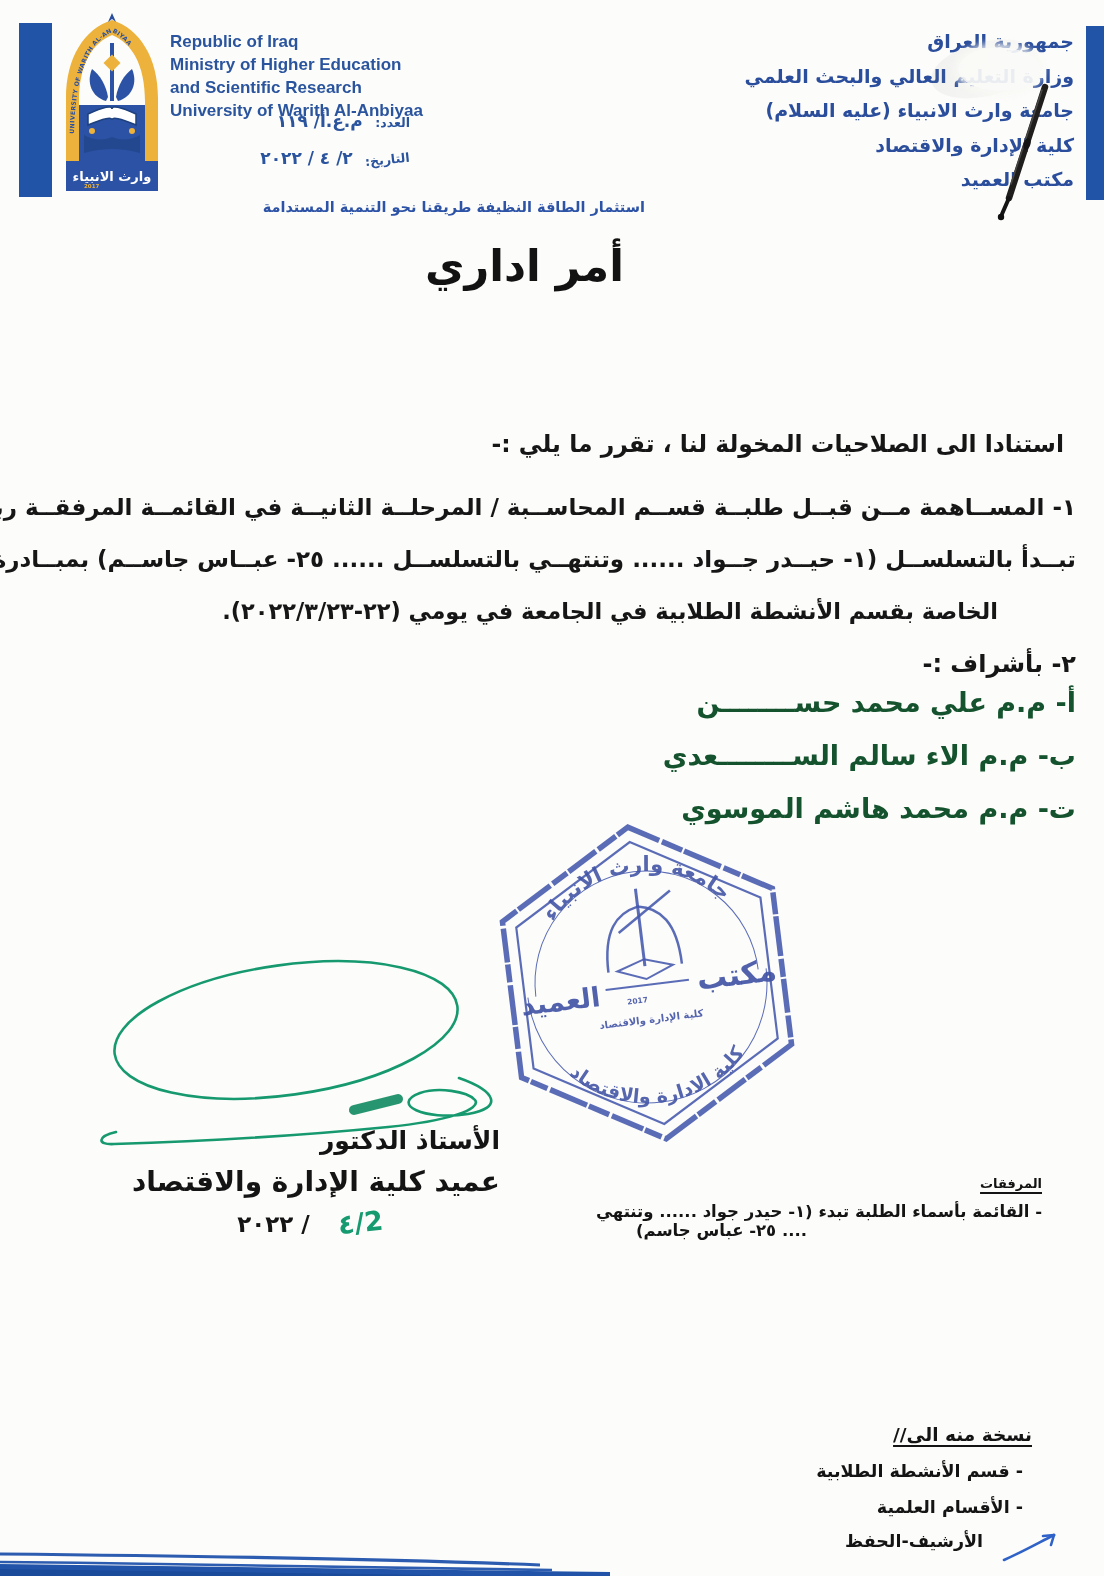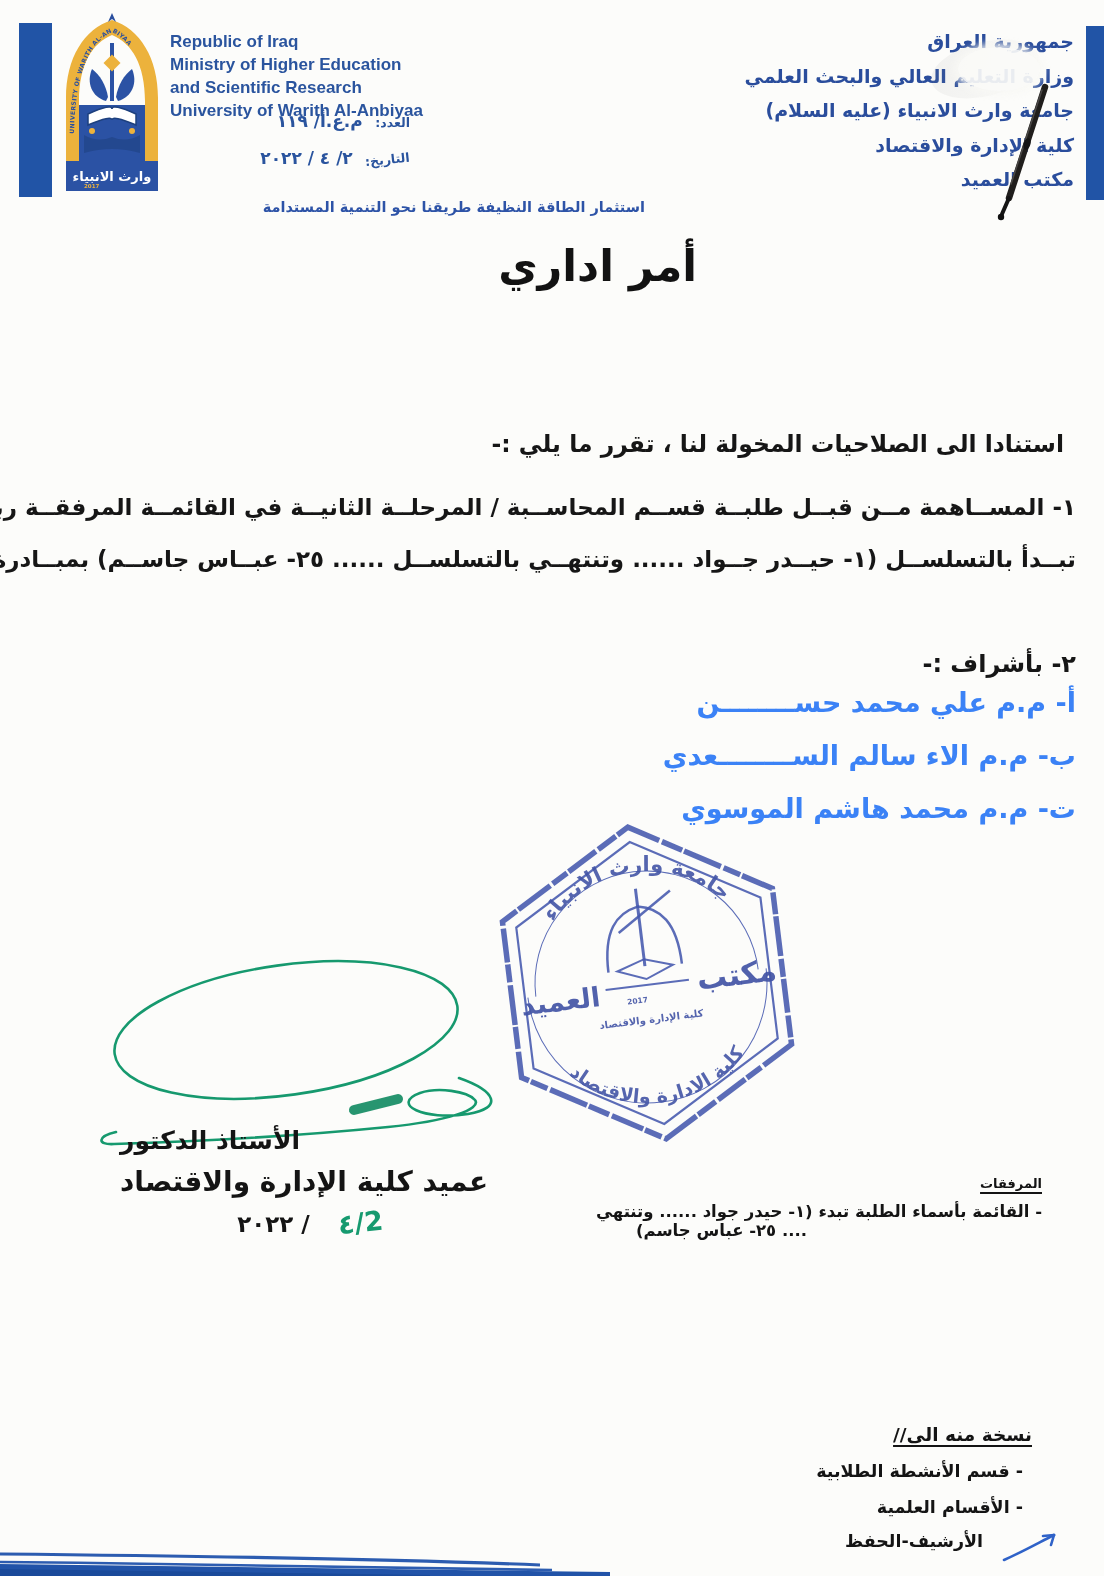--- a/index.html
+++ b/index.html
@@ -36,41 +36,41 @@
   .smudge-grey { left:930px; top:42px; width:110px; height:54px;
                  background:linear-gradient(115deg, rgba(140,140,140,0.10), rgba(160,160,160,0.02));
                  border-radius:50%; transform:rotate(-14deg); }
   .smudge-white { left:958px; top:47px; width:82px; height:44px;
                   background:rgba(250,250,247,0.92); border-radius:50%;
                   box-shadow:0 0 7px 4px rgba(248,248,245,0.85); }
 
   .tagline { left:335px; top:199px; width:310px; text-align:center; direction:rtl;
              color:#2d53a7; font-weight:bold; font-size:14.5px; white-space:nowrap; }
 
-  .doc-title   { left:352px; top:241px; width:345px; text-align:right;
+  .doc-title   { left:352px; top:241px; width:345px; text-align:center;
                  font-size:43px; font-weight:bold; color:#121212; white-space:nowrap; direction:rtl;}
   .doc-subject { left:352px; top:305px; width:350px; text-align:center;
                  font-size:40px; font-weight:bold; color:#121212; white-space:nowrap; direction:rtl;}
 
   .intro { right:40px; top:430px; direction:rtl; text-align:right;
            font-size:23.5px; font-weight:bold; white-space:nowrap; color:#161616;}
 
   .item1 { left:42px; right:28px; top:481px; direction:rtl; color:#161616; }
   .item1 .jline { font-size:23px; font-weight:bold; height:52px; line-height:52px;
                   text-align:justify; text-align-last:justify; white-space:nowrap; }
   .item1 .rline { font-size:22.5px; font-weight:bold; height:52px; line-height:52px;
                   text-align:right; padding-left:80px; padding-right:78px; white-space:nowrap;}
 
   .item2 { right:28px; top:650px; direction:rtl; text-align:right;
            font-size:24px; font-weight:bold; white-space:nowrap; color:#161616;}
 
-  .supervisors { right:28px; top:676px; direction:rtl; text-align:right; color:#3b82f6;}
+  .supervisors { right:28px; top:676px; direction:rtl; text-align:right; color:#14532d;}
   .supervisors div { font-size:27px; font-weight:bold; height:53px; line-height:53px; white-space:nowrap;}
 
-  .sig-block { left:120px; top:1126px; width:380px; text-align:left; direction:rtl; color:#141414;}
+  .sig-block { left:120px; top:1126px; width:380px; text-align:right; direction:rtl; color:#141414;}
   .sig-line1 { font-size:25px; font-weight:bold; }
   .sig-name  { font-size:29px; font-weight:bold; margin-top:7px; }
   .sig-role  { font-size:28px; font-weight:bold; margin-top:10px; }
   .sig-date  { margin-top:9px; direction:ltr; display:flex; justify-content:center;
                align-items:baseline; gap:28px; }
   .sig-date .printed { font-size:23px; font-weight:bold; letter-spacing:2px; }
   .sig-date .hand { font-size:27px; font-weight:bold; color:#169a6f;
                     display:inline-block; transform:rotate(-6deg); letter-spacing:2px;}
 
   .attachments { right:62px; top:1176px; width:470px; direction:rtl; text-align:right; color:#141414;}
@@ -156,20 +156,21 @@
   </svg>
 
   <div class="abs tagline">استثمار الطاقة النظيفة طريقنا نحو التنمية المستدامة</div>
   <div class="abs doc-title">أمر اداري</div>
 
   <div class="abs intro">استنادا الى الصلاحيات المخولة لنا ، تقرر ما يلي :-</div>
 
   <div class="abs item1">
     <div class="jline">١- المســاهمة مــن قبــل طلبــة قســم المحاســبة / المرحلــة الثانيــة في القائمــة المرفقــة ربطــاً والتــي</div>
     <div class="jline">تبــدأ بالتسلســل (١- حيــدر جــواد ...... وتنتهــي بالتسلســل ...... ٢٥- عبــاس جاســم) بمبــادرة التشــجير</div>
+    <div class="rline">الخاصة بقسم الأنشطة الطلابية في الجامعة في يومي (٢٢-٢٠٢٢/٣/٢٣).</div>
   </div>
 
   <div class="abs item2">٢- بأشراف :-</div>
 
   <div class="abs supervisors">
     <div>أ- م.م علي محمد حســــــــن</div>
     <div>ب- م.م الاء سالم الســــــــعدي</div>
     <div>ت- م.م محمد هاشم الموسوي</div>
   </div>
 

